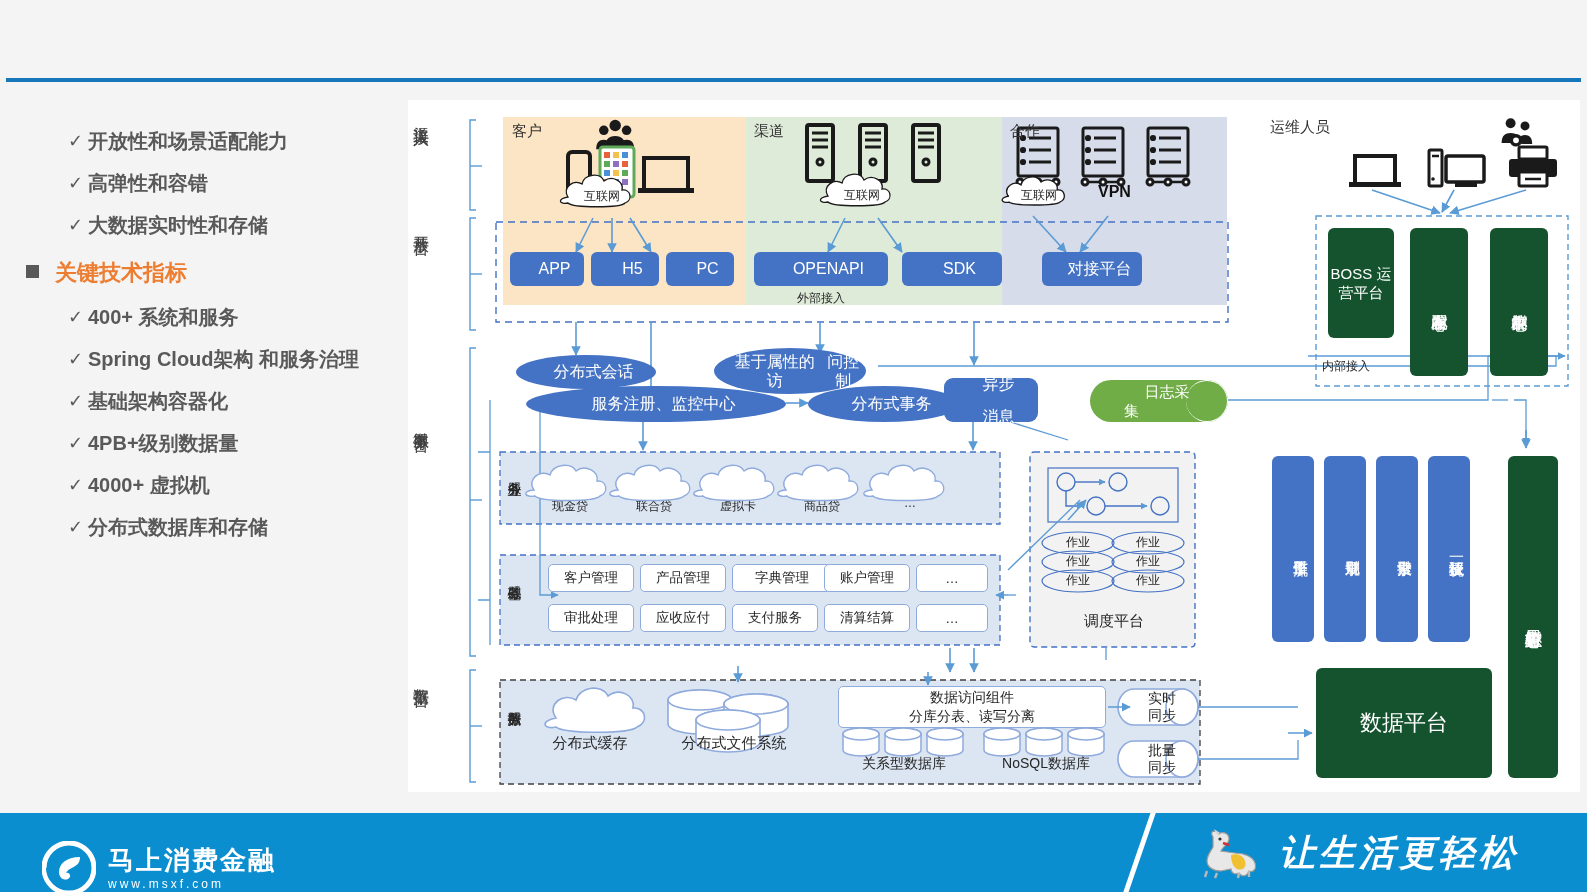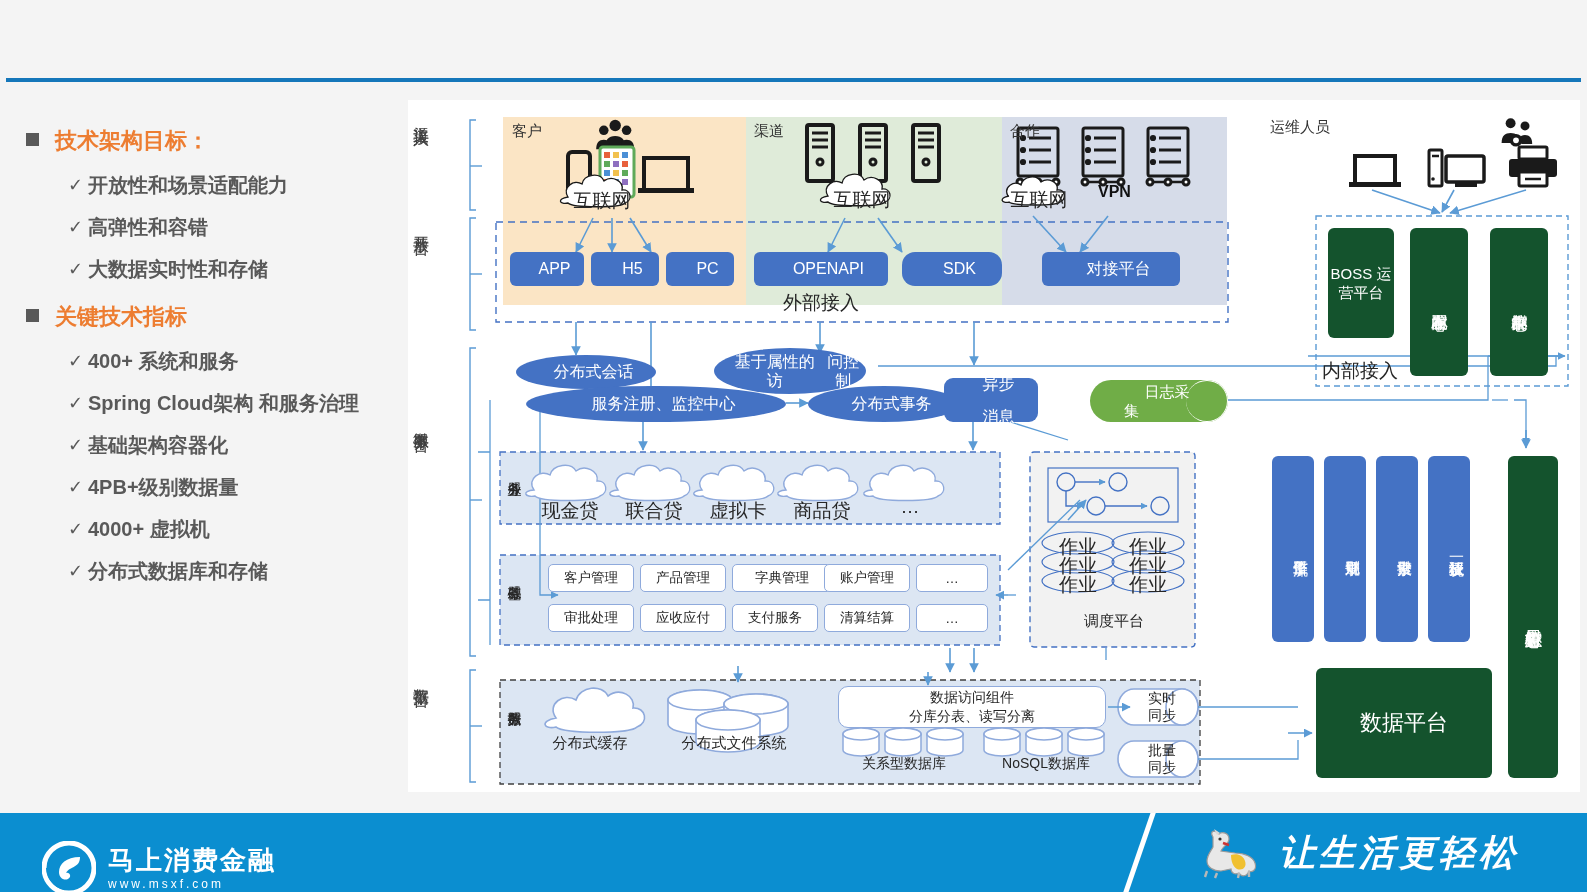--- a/index.html
+++ b/index.html
@@ -48,21 +48,21 @@
   .box {
     position:absolute; display:flex; align-items:center; justify-content:center;
     text-align:center; color:#fff; font-size:16px;
   }
   .blue { background:#4472C4;padding-left:15px; }
   .green { background:#14532d; }
   .r6 { border-radius:6px; }
   .r9 { border-radius:9px; }
   .ell { border-radius:50%; }
   .ttl { position:absolute; font-size:15px; color:#333; }
-  .cap { position:absolute; font-size:19px; color:#262626; text-align:center; }
+  .cap { position:absolute; font-size:12px; color:#262626; text-align:center; }
   .wbox {
     position:absolute; background:#fff; border:1.2px solid #8faadc;
     border-radius:5px; display:flex; align-items:center; justify-content:center;
     font-size:13.5px; color:#262626; text-align:center;
   }
   
   #footer {
     position:absolute; left:0; top:813px; width:1587px; height:79px;
     background:#0b8ed0; overflow:hidden;
   }
@@ -82,24 +82,20 @@
 </style>
 </head>
 <body>
 
 <div id="title-bar">
   <div id="title-rule"></div>
 </div>
 
 <div id="bullets">
 
-  <div class="b1">
-    <div class="b1-sq"></div>
-    <div class="b1-tx">技术架构目标：</div>
-  </div>
   <div class="b2">
     <div class="b2-ck">✓</div>
     <div class="b2-tx">开放性和场景适配能力</div>
   </div>
   <div class="b2">
     <div class="b2-ck">✓</div>
     <div class="b2-tx">高弹性和容错</div>
   </div>
   <div class="b2">
     <div class="b2-ck">✓</div>
@@ -435,22 +431,22 @@
 
   <div class="cap" style="left:164px; top:88px; width:60px;">互联网</div>
   <div class="cap" style="left:424px; top:87px; width:60px;">互联网</div>
   <div class="cap" style="left:602px; top:87px; width:58px;">互联网</div>
   <div style="position:absolute; left:690px; top:83px; font-size:16px; font-weight:bold; color:#111;">VPN</div>
 
   <div class="box blue r6" style="left:102px; top:152px; width:74px; height:34px;">APP</div>
   <div class="box blue r6" style="left:183px; top:152px; width:68px; height:34px;">H5</div>
   <div class="box blue r6" style="left:258px; top:152px; width:68px; height:34px;">PC</div>
   <div class="box blue r6" style="left:346px; top:152px; width:134px; height:34px;">OPENAPI</div>
-  <div class="box blue r6" style="left:494px; top:152px; width:100px; height:34px;border-radius:13px;">SDK</div>
-  <div class="box blue r6" style="left:634px; top:152px; width:138px; height:34px;">对接平台</div>
+  <div class="box blue r6" style="left:494px; top:152px; width:100px; height:34px;">SDK</div>
+  <div class="box blue r6" style="left:634px; top:152px; width:100px; height:34px;">对接平台</div>
   <div class="cap" style="left:368px; top:190px; width:90px;">外部接入</div>
 
   <div class="ttl" style="left:862px; top:18px;">运维人员</div>
   <div class="box green r6" style="left:920px; top:128px; width:66px; height:110px; font-size:15px; line-height:19px;">
       <span>BOSS 运营平台</span>
     </div>
   <div class="box green r6" style="left:1002px; top:128px; width:58px; height:148px;">
       <span class="vtxt" style="font-size:16px;">发布配置中心</span>
     </div>
   <div class="box green r6" style="left:1082px; top:128px; width:58px; height:148px;">
@@ -534,21 +530,21 @@
   <div class="box green r6" style="left:1100px; top:356px; width:50px; height:322px;">
       <span class="vtxt" style="font-size:17px;">日志分析监控中心</span>
     </div>
 
   <div style="position:absolute; left:100px; top:588px; font-size:14px; color:#262626;">
     <span class="vtxt" style="display:inline-block; line-height:1.0;">数据服务</span>
   </div>
   <div class="cap" style="left:134px; top:634px; width:96px; font-size:15px;">分布式缓存</div>
   <div class="cap" style="left:258px; top:634px; width:136px; font-size:15px;">分布式文件系统</div>
 
-  <div class="wbox" style="left:430px; top:586px; width:268px; height:42px; flex-direction:column; line-height:19px; font-size:14px;border-radius:10px;">
+  <div class="wbox" style="left:430px; top:586px; width:268px; height:42px; flex-direction:column; line-height:19px; font-size:14px;">
     <span>数据访问组件</span>
     <span>分库分表、读写分离</span>
   </div>
   <div class="cap" style="left:434px; top:655px; width:124px; font-size:14px;">关系型数据库</div>
   <div class="cap" style="left:576px; top:655px; width:124px; font-size:14px;">NoSQL数据库</div>
 
   <div style="position:absolute; left:730px; top:590px; width:48px; height:34px; display:flex; flex-direction:column; align-items:center; justify-content:center; font-size:14px; color:#262626; line-height:17px;">
     <span>实时</span>
     <span>同步</span>
   </div>

